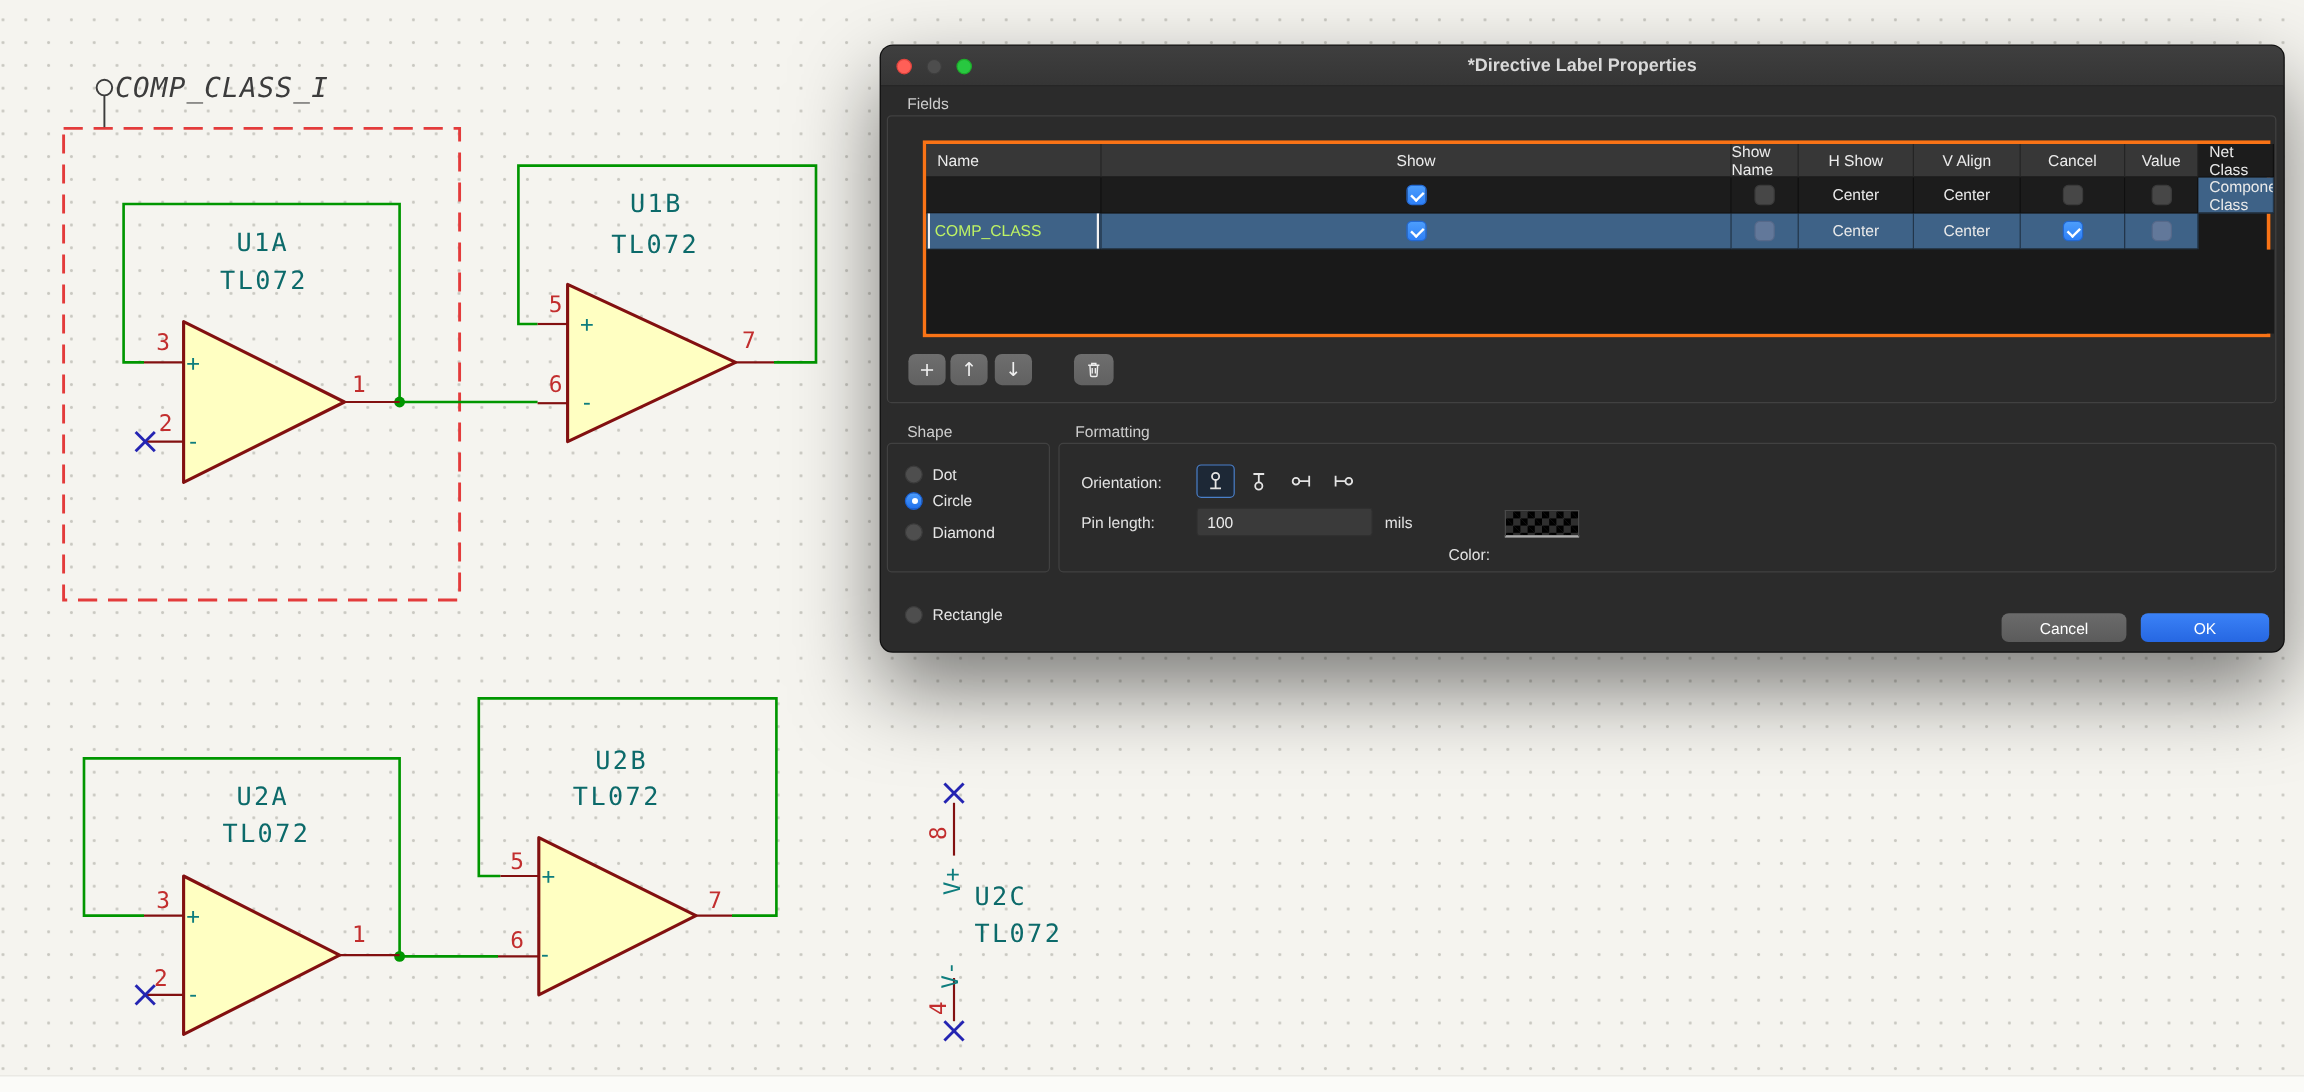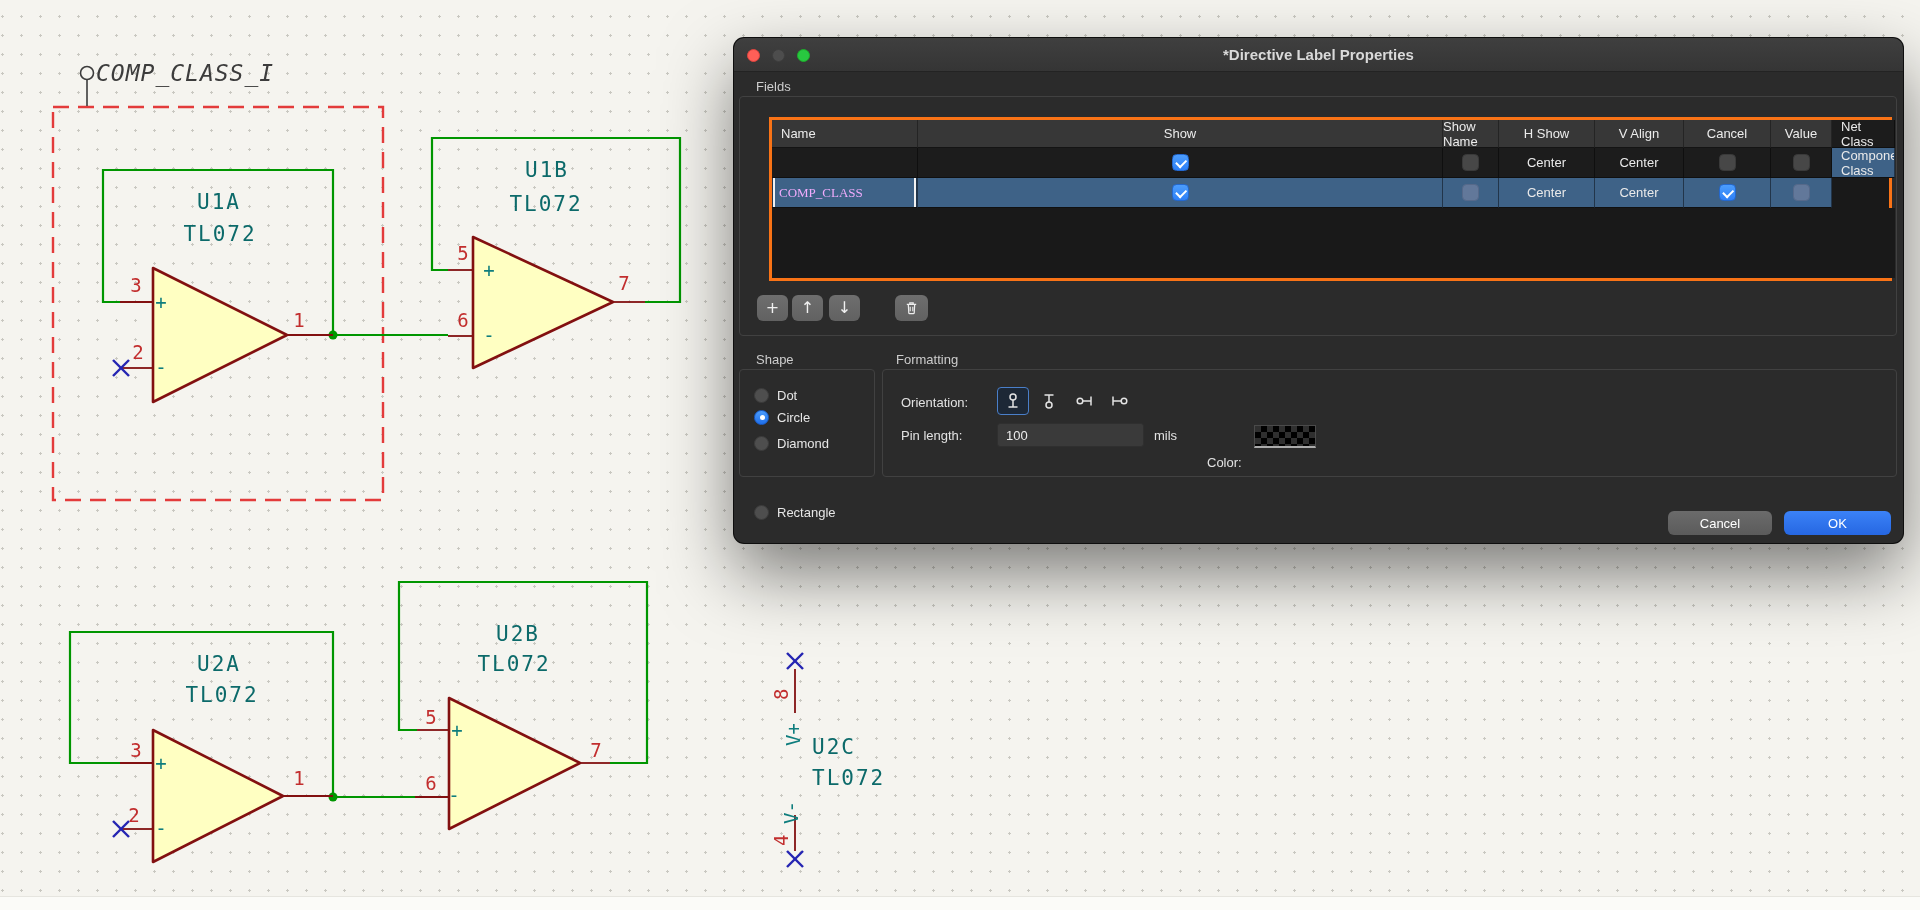--- a/index.html
+++ b/index.html
@@ -59,21 +59,21 @@
     background:#191919;border:3px solid #f97316;margin-left:12px;}
   .th{background:#373737;border-right:1px solid #242424;border-bottom:1px solid #141414;
     display:flex;align-items:center;justify-content:center;color:#ECECEC;}
   .th.l{justify-content:flex-start;padding-left:9px;}
   .td{background:#1C1C1C;border-right:1px solid rgba(0,0,0,.45);border-bottom:1px solid #101010;
     display:flex;align-items:center;justify-content:center;color:#EAEAEA;overflow:hidden;}
   .td.l{justify-content:flex-start;padding-left:9px;}
   .td.sel{background:var(--selection);}
   .td.filler{grid-column:1 / -1;background:#191919;border:none;}
   .veditor{width:100%;height:36px;margin:0 1px;border:2px solid #F2F2F2;outline:1px solid #20344a;
-    background:var(--selection);color:#f0abfc;font-size:13px;font-family:Liberation Serif, serif;
+    background:var(--selection);color:#bef264;font-size:13px;font-family:Liberation Sans, sans-serif;
     padding-left:4px;}
   .cb{width:17px;height:17px;border-radius:4.5px;background:#474747;border:1px solid #3A3A3A;position:relative;display:inline-block;}
   .td.sel .cb:not(.checked){background:#62789A;border-color:#56698A;}
   .cb.checked{background:linear-gradient(#4C9DFC,var(--accent));border-color:#2368D0;}
   .cb.checked::after{content:"";position:absolute;left:3.5px;top:4px;width:8px;height:4.5px;
     border-left:2px solid #fff;border-bottom:2px solid #fff;transform:rotate(-45deg);}
 
   .tbtn{position:absolute;top:257px;height:26px;width:31px;border:none;border-radius:6px;
     background:linear-gradient(#6E6E6E,#616161);color:#F0F0F0;font-size:16px;line-height:1;
     display:flex;align-items:center;justify-content:center;font-family:"DejaVu Sans",sans-serif;}

